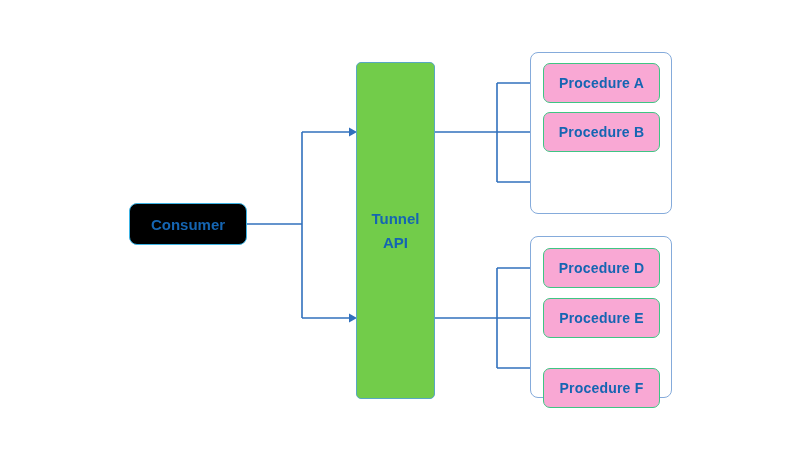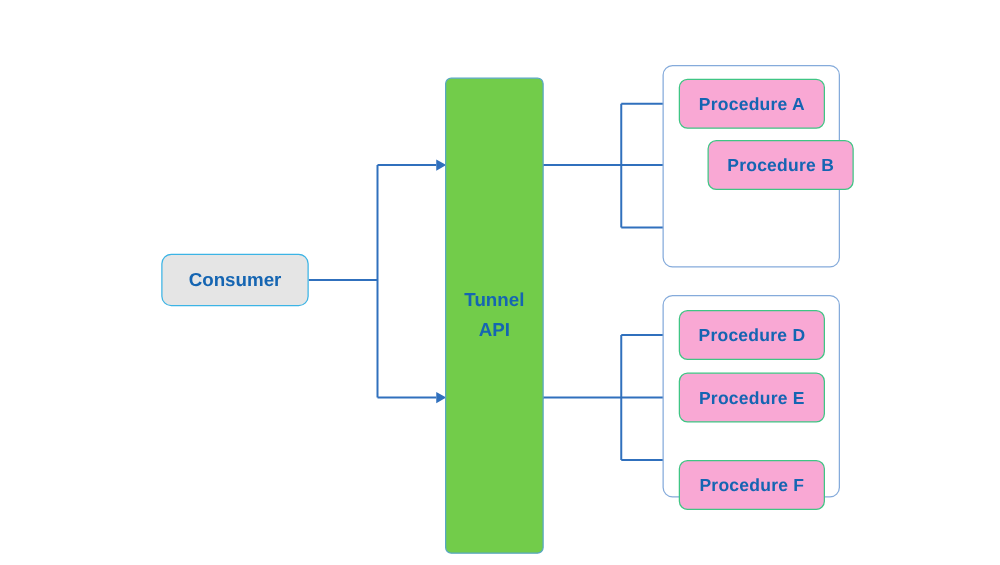--- a/index.html
+++ b/index.html
@@ -23,28 +23,28 @@
     display: flex;
     align-items: center;
     justify-content: center;
     text-align: center;
     font-weight: bold;
     color: #1565b2;
   }
   .consumer {
     left: 129px; top: 203px;
     width: 118px; height: 42px;
-    background: #e5e5e5;
+    background: #000000;
     border: 1.5px solid #3cb4e5;
     border-radius: 8px;
     font-size: 15px;
   }
   .tunnel {
     left: 356px; top: 62px;
-    width: 79px; height: 381px;
+    width: 79px; height: 337px;
     background: #72cc4a;
     border: 1.5px solid #58a7c2;
     border-radius: 5px;
     font-size: 15px;
     line-height: 1.55;
     padding: 0 14px;
   }
   .group {
     position: absolute;
     left: 530px;
@@ -58,21 +58,21 @@
   .proc {
     left: 543px;
     width: 117px; height: 40px;
     background: #f9a8d4;
     border: 1.5px solid #3fc584;
     border-radius: 7px;
     font-size: 14px;
     letter-spacing: 0.2px;
   }
   .proc-a { top: 63px; }
-  .proc-b { top: 112px; margin-left: 23px; }
+  .proc-b { top: 112px; }
   .proc-c { top: 162px; }
   .proc-d { top: 248px; text-align: center; }
   .proc-e { top: 298px; }
   .proc-f { top: 348px; margin-top: 20px; }
 </style>
 </head>
 <body>
 
 <div class="canvas">
 

